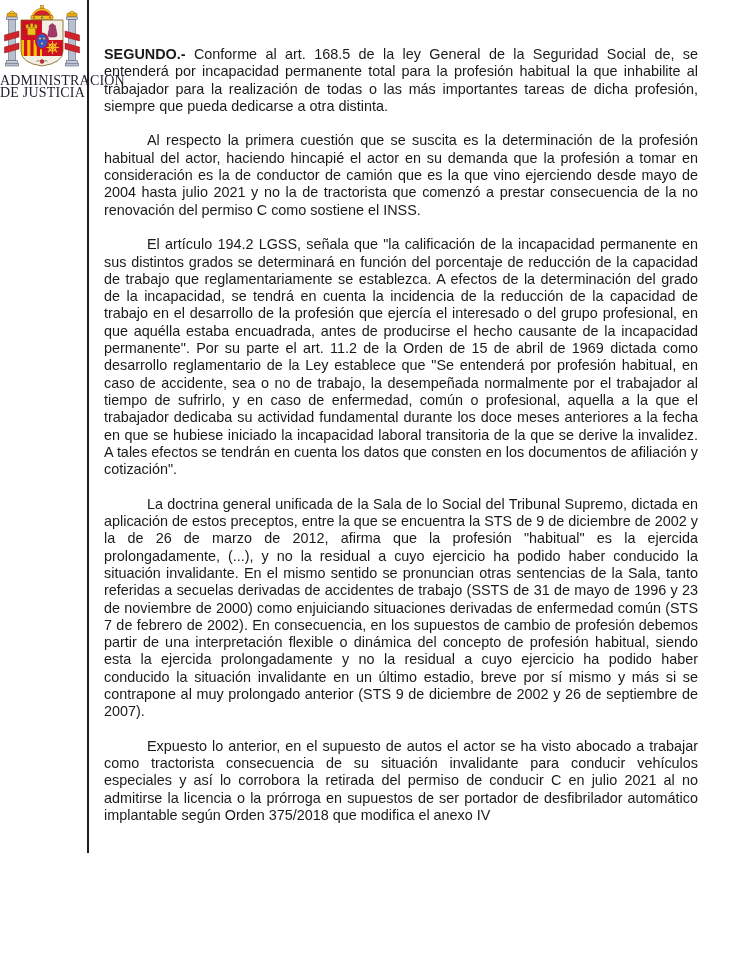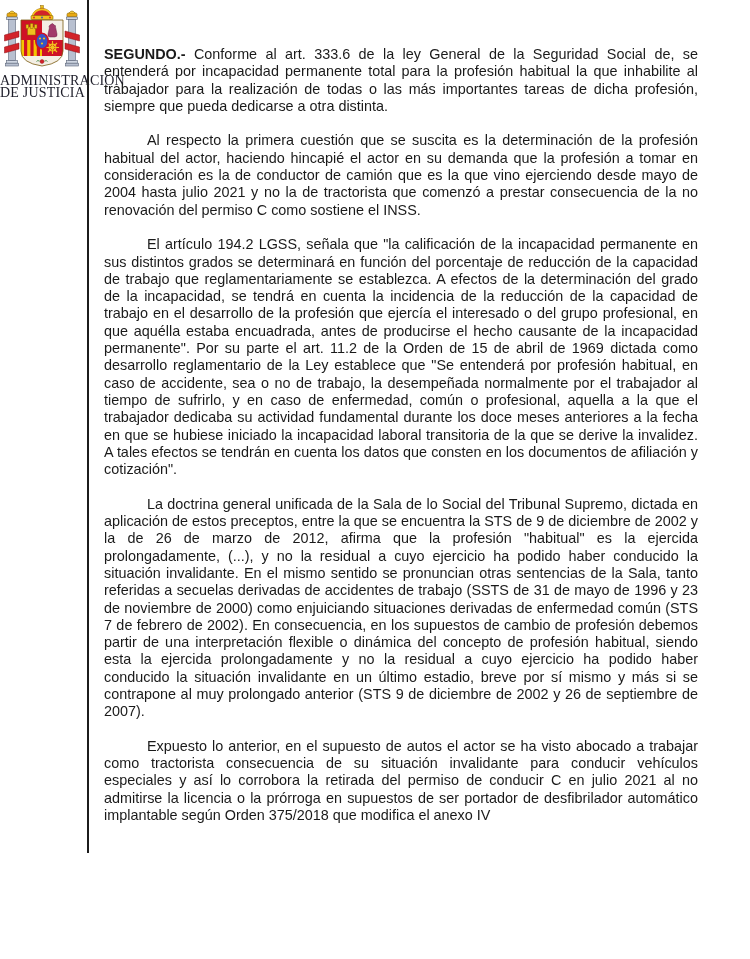--- a/index.html
+++ b/index.html
@@ -168,21 +168,21 @@
 
     <div class="logo-caption">
       <div>ADMINISTRACION</div>
       <div>DE JUSTICIA</div>
     </div>
   </div>
 
   <div class="v-separator"></div>
 
   <div class="text-column">
-    <p class="no-indent"><span class="lead-word">SEGUNDO.-</span><span> Conforme al art. 333.6 de la ley General de la Seguridad Social de, se entenderá por incapacidad permanente total para la profesión habitual la que inhabilite al trabajador para la realización de todas o las más importantes tareas de dicha profesión, siempre que pueda dedicarse a otra distinta.</span></p>
+    <p class="no-indent"><span class="lead-word">SEGUNDO.-</span><span> Conforme al art. 168.5 de la ley General de la Seguridad Social de, se entenderá por incapacidad permanente total para la profesión habitual la que inhabilite al trabajador para la realización de todas o las más importantes tareas de dicha profesión, siempre que pueda dedicarse a otra distinta.</span></p>
 
     <p><span>Al respecto la primera cuestión que se suscita es la determinación de la profesión habitual del actor, haciendo hincapié el actor en su demanda que la profesión a tomar en consideración es la de conductor de camión que es la que vino ejerciendo desde mayo de 2004 hasta julio 2021 y no la de tractorista que comenzó a prestar consecuencia de la no renovación del permiso C  como sostiene el INSS.</span></p>
 
     <p><span>El artículo 194.2 LGSS, señala que "la calificación de la incapacidad permanente en sus distintos grados se determinará en función del porcentaje de reducción de la capacidad de trabajo que reglamentariamente se establezca. A efectos de la determinación del grado de la incapacidad, se tendrá en cuenta la incidencia de la reducción de la capacidad de trabajo en el desarrollo de la profesión que ejercía el interesado o del grupo profesional, en que aquélla estaba encuadrada, antes de producirse el hecho causante de la incapacidad permanente". Por su parte el art. 11.2 de la Orden de 15 de abril de 1969 dictada como desarrollo reglamentario de la Ley establece que "Se entenderá por profesión habitual, en caso de accidente, sea o no de trabajo, la desempeñada normalmente por el trabajador al tiempo de sufrirlo, y en caso de enfermedad, común o profesional, aquella a la que el trabajador dedicaba su actividad fundamental durante los doce meses anteriores a la fecha en que se hubiese iniciado la incapacidad laboral transitoria de la que se derive la invalidez. A tales efectos se tendrán en cuenta los datos que consten en los documentos de afiliación y cotización".</span></p>
 
     <p><span>La doctrina general unificada de la Sala de lo Social del Tribunal Supremo, dictada en aplicación de estos preceptos, entre la que se encuentra la STS de 9 de diciembre de 2002 y la de 26 de marzo de 2012, afirma que la profesión "habitual" es la ejercida prolongadamente, (...), y no la residual a cuyo ejercicio ha podido haber conducido la situación invalidante. En el mismo sentido se pronuncian otras sentencias de la Sala, tanto referidas a secuelas derivadas de accidentes de trabajo (SSTS de 31 de mayo de 1996 y 23 de noviembre de 2000) como enjuiciando situaciones derivadas de enfermedad común (STS 7 de febrero de 2002). En consecuencia, en los supuestos de cambio de profesión debemos partir de una interpretación flexible o dinámica del concepto de profesión habitual, siendo esta la ejercida prolongadamente y no la residual a cuyo ejercicio ha podido haber conducido la situación invalidante en un último estadio, breve por sí mismo y más si se contrapone al muy prolongado anterior (STS 9 de diciembre de 2002 y 26 de septiembre de 2007).</span></p>
 
     <p><span>Expuesto lo anterior, en el supuesto de autos el actor se ha visto abocado a trabajar como tractorista consecuencia de su situación invalidante para conducir vehículos especiales y así lo corrobora la retirada del permiso de conducir C en julio 2021 al no admitirse la licencia o la prórroga en supuestos de ser portador de desfibrilador automático implantable según Orden 375/2018 que modifica el anexo IV</span></p>
   </div>
 

